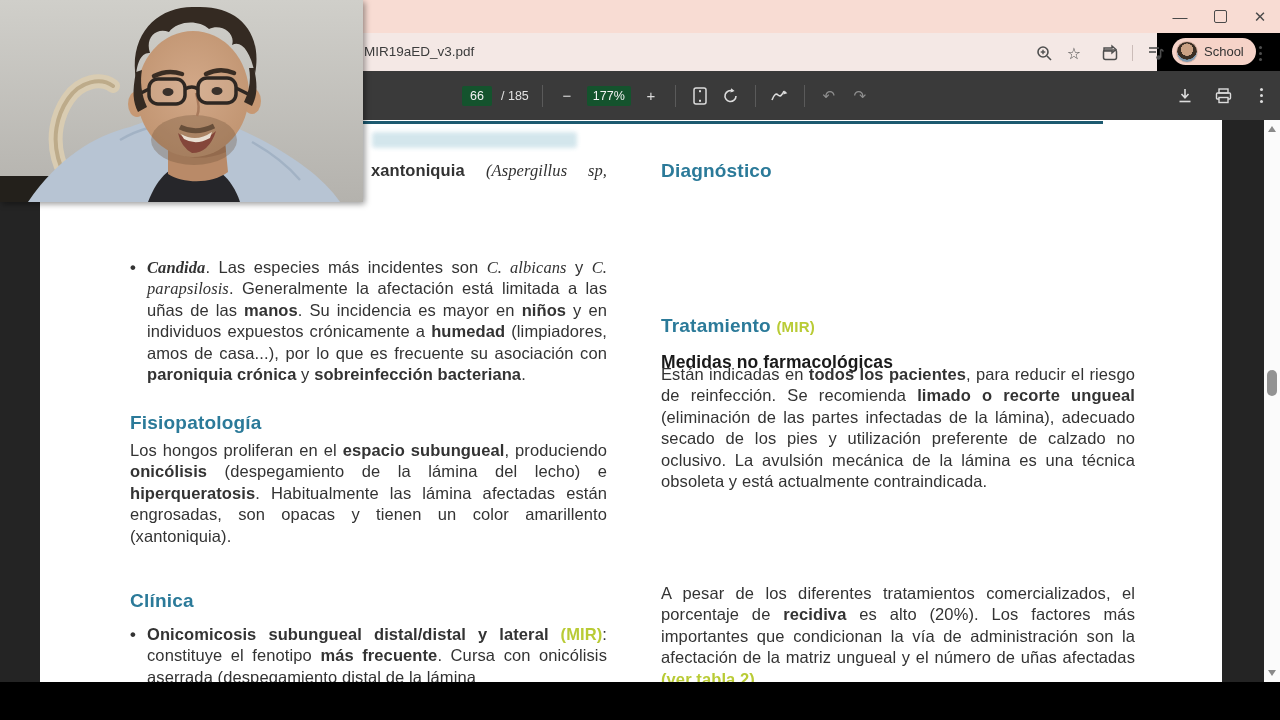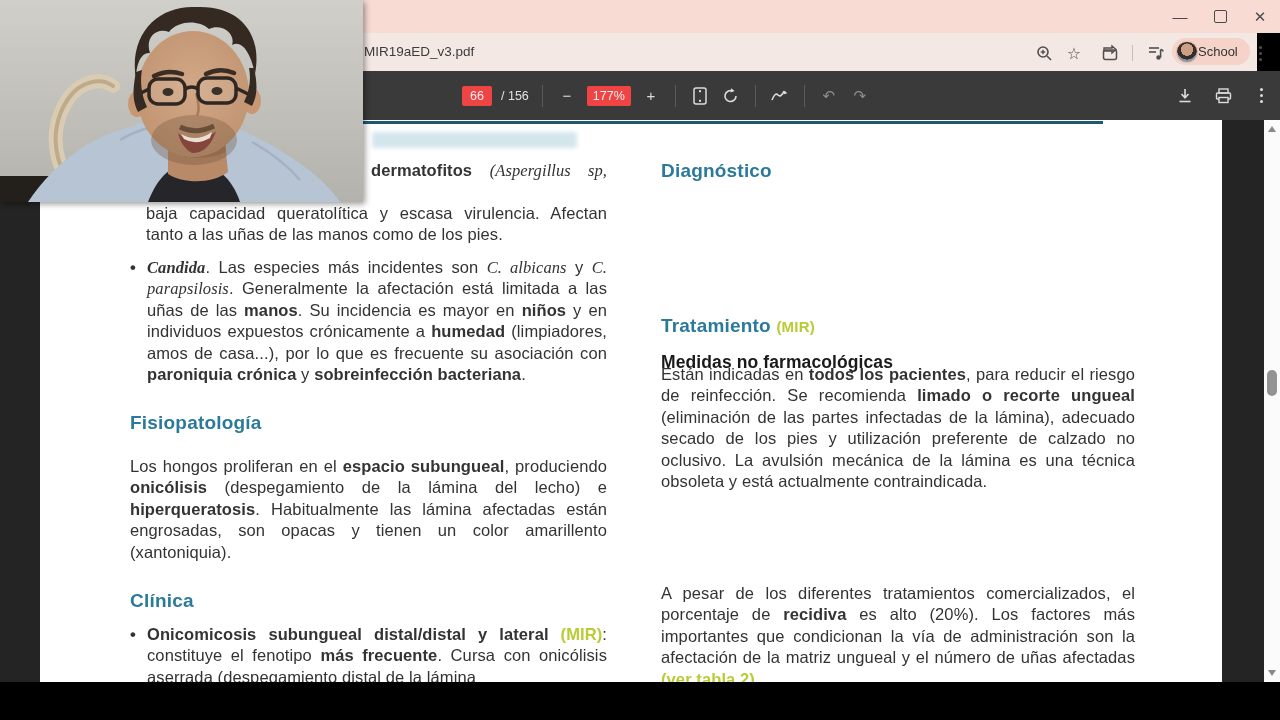--- a/index.html
+++ b/index.html
@@ -4,36 +4,36 @@
 <style>
   html,body{margin:0;padding:0;background:#000;}
   #stage{position:relative;width:1280px;height:720px;overflow:hidden;background:#000;
          font-family:"Liberation Sans","DejaVu Sans",sans-serif;}
 
   
   .titlebar{position:absolute;left:0;top:0;width:1280px;height:33px;background:var(--titlebar);}
   .winctl{position:absolute;top:0;height:33px;width:40px;display:flex;align-items:center;justify-content:center;color:#4a4a4a;font-size:15px;}
   .wc-min{right:80px;} .wc-max{right:40px;} .wc-close{right:0;}
   .wc-box{width:11px;height:11px;border:1.4px solid #4a4a4a;border-radius:2px;}
-  .urlrow{position:absolute;left:0;top:33px;width:1257px;height:38px;background:var(--urlbar);border-bottom:7px solid #0c4a6e;}
+  .urlrow{position:absolute;left:0;top:33px;width:1157px;height:38px;background:var(--urlbar);border-bottom:7px solid #0c4a6e;}
   .urltext{position:absolute;left:364px;top:11px;font-size:13.5px;color:#3c3c3c;}
   .chromeicon{position:absolute;top:8px;width:24px;height:24px;display:flex;align-items:center;justify-content:center;color:#4f4f4f;font-size:16px;}
   .ci-zoom{left:1032px;} .ci-star{left:1062px;} .ci-split{left:1098px;} .ci-media{left:1144px;} .ci-more{left:1248px;}
   .vsep{position:absolute;left:1132px;top:12px;width:1px;height:16px;background:#cbbcb8;}
-  .profile{position:absolute;left:1172px;top:5px;height:27px;padding:0 12px 0 4px;border-radius:14px;background:#f6d3c8;display:flex;align-items:center;}
+  .profile{position:absolute;left:1172px;top:5px;height:27px;padding:0 12px 0 4px;border-radius:14px;background:#f6d3c8;display:flex;align-items:center;gap:6px;}
   .avatar{width:20px;height:20px;border-radius:50%;background:radial-gradient(circle at 50% 38%,#caa184 0 38%,#3a2d23 39% 62%,#7f9ab0 63%);border:1px solid #e0b9ab;}
   .profile span{font-size:13px;color:#333;}
   .dots{width:3px;height:3px;border-radius:50%;background:#4f4f4f;box-shadow:0 6px 0 #4f4f4f,0 -6px 0 #4f4f4f;}
 
   
   .pdfbar{position:absolute;left:0;top:71px;width:1280px;height:49px;background:var(--toolbar);display:block;color:#dcdcdc;}
   .tb{position:absolute;top:0;height:49px;display:flex;align-items:center;}
   .tb-center{left:462px;gap:9px;}
   .tb-right{left:1174px;gap:16px;}
-  .numbox{background:#ef4444;color:#f2f2f2;border-radius:2px;font-size:12.5px;text-align:center;padding:3px 6px;min-width:18px;}
+  .numbox{background:#14532d;color:#f2f2f2;border-radius:2px;font-size:12.5px;text-align:center;padding:3px 6px;min-width:18px;}
   .slash{font-size:12.5px;color:#e2e2e2;}
   .tbsep{width:1px;height:22px;background:#5a5a5a;margin:0 4px;}
   .tbtn{width:22px;height:22px;display:flex;align-items:center;justify-content:center;font-size:15px;color:#dcdcdc;}
   .dim{color:#8f8f8f;}
   .tbtn svg{display:block;}
 
   
   .viewer{position:absolute;left:0;top:120px;width:1280px;height:562px;background:var(--viewer);}
   .page{position:absolute;left:40px;top:0;width:1182px;height:562px;background:var(--page);}
   .toprule{position:absolute;left:90px;top:1px;width:973px;height:3px;background:#1d5a70;}
@@ -52,21 +52,21 @@
   .h2{font-size:17.5px;font-weight:700;color:#1a1a1a;letter-spacing:.1px;}
   .bullet-dot{position:absolute;left:0;top:0;font-weight:700;}
   .bullet-body{margin-left:17px;}
 
   
   .p-frag1{left:371px;top:160px;width:236px;}
   .p-frag2{left:370px;top:182px;width:237px;}
   .p-cont {left:146px;top:203px;width:461px;}
   .p-cand {left:130px;top:257px;width:477px;}
   .p-fisio{left:130px;top:412px;}
-  .p-fisiobody{left:130px;top:456px;width:477px;}
+  .p-fisiobody{left:130px;top:440px;width:477px;}
   .p-clin {left:130px;top:590px;}
   .p-onic {left:130px;top:624px;width:477px;}
   .p-diag {left:661px;top:160px;}
   .p-diagbody{left:661px;top:194px;width:474px;}
   .p-trat {left:661px;top:315px;}
   .p-med  {left:661px;top:352px;}
   .p-medbody{left:661px;top:364px;width:474px;}
   .p-farm {left:661px;top:549px;}
   .p-farmbody{left:661px;top:583px;width:474px;}
   .cand-width{width:460px;}
@@ -128,21 +128,21 @@
       <span>School</span>
     </div>
     <div class="chromeicon ci-more">
         <span class="dots"></span>
       </div>
   </div>
 
   <div class="pdfbar">
     <div class="tb tb-center">
       <span class="numbox">66</span>
-      <span class="slash">/ 156</span>
+      <span class="slash">/ 185</span>
       <span class="tbsep"></span>
       <span class="tbtn">−</span>
       <span class="numbox">177%</span>
       <span class="tbtn">+</span>
       <span class="tbsep"></span>
       <span class="tbtn">
         <svg width="14" height="18" viewBox="0 0 14 18">
           <rect x="1" y="1" width="12" height="16" rx="2" fill="none" stroke="#dcdcdc" stroke-width="1.5"></rect>
           <rect x="6" y="3.2" width="2" height="2" fill="#dcdcdc"></rect>
           <rect x="6" y="12.8" width="2" height="2" fill="#dcdcdc"></rect>
@@ -191,22 +191,21 @@
       <div class="fainthdr"></div>
     </div>
 
     <div class="scrollbar">
       <div class="sb-up"></div>
       <div class="sb-thumb"></div>
       <div class="sb-down"></div>
     </div>
   </div>
 
-  <div class="blk lastjust p-frag1"><span class="b">dermatofitos </span><span class="i">(Aspergillus sp,</span></div>
-  <div class="blk just p-cont"><span>baja capacidad queratolítica y escasa virulencia. Afectan tanto a las uñas de las manos como de los pies.</span></div>
+  <div class="blk lastjust p-frag1"><span class="b">xantoniquia </span><span class="i">(Aspergillus sp,</span></div>
 
   <div class="blk p-cand">
     <span class="bullet-dot">•</span>
     <div class="bullet-body just cand-width"><span class="b i">Candida</span><span>. Las especies más incidentes son </span><span class="i">C. albicans</span><span> y </span><span class="i">C. parapsilosis</span><span>. Generalmente la afectación está limitada a las uñas de las </span><span class="b">manos</span><span>. Su incidencia es mayor en </span><span class="b">niños</span><span> y en individuos expuestos crónicamente a </span><span class="b">humedad</span><span> (limpiado­res, amos de casa...), por lo que es frecuente su asociación con </span><span class="b">paroniquia crónica</span><span> y </span><span class="b">sobreinfección bacteriana</span><span>.</span></div>
   </div>
 
   <div class="blk h1 p-fisio">Fisiopatología</div>
   <div class="blk just p-fisiobody"><span>Los hongos proliferan en el </span><span class="b">espacio subungueal</span><span>, produ­ciendo </span><span class="b">onicólisis</span><span> (despegamiento de la lámina del lecho) e </span><span class="b">hiperqueratosis</span><span>. Habitualmente las lámina afectadas están engrosadas, son opacas y tienen un color amari­llento (xantoniquia).</span></div>
 
   <div class="blk h1 p-clin">Clínica</div>

